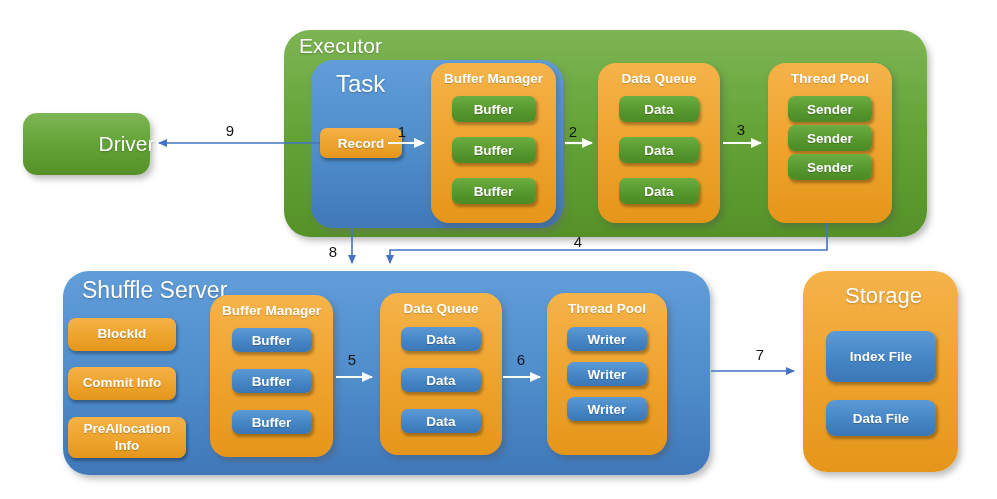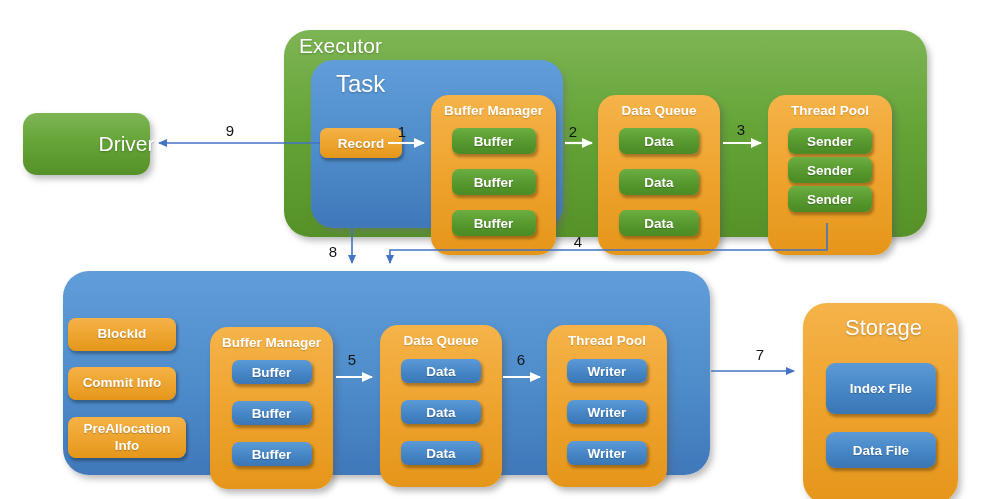--- a/index.html
+++ b/index.html
@@ -5,21 +5,21 @@
   html,body{margin:0;padding:0;background:#ffffff;}
   .canvas{
     position:relative;width:997px;height:499px;background:#ffffff;overflow:hidden;
     font-family:"Liberation Sans","DejaVu Sans",sans-serif;
   }
   .abs{position:absolute;}
   
   .box{position:absolute;border-radius:26px;box-shadow:3px 4px 6px rgba(110,110,110,.45);}
   .green-lg{background:linear-gradient(180deg,#7eb554 0%,#64a437 48%,#559128 100%);}
   .blue-lg{background:linear-gradient(180deg,#609dd9 0%,#4e8cca 55%,#4078ba 100%);}
-  .orange-lg{background:linear-gradient(180deg,#f5b349 0%,#eea22c 55%,#e5961a 100%);margin-top:32px;}
+  .orange-lg{background:linear-gradient(180deg,#f5b349 0%,#eea22c 55%,#e5961a 100%);}
   
   .panel{position:absolute;border-radius:18px;box-shadow:3px 4px 6px rgba(80,80,80,.4);
     display:flex;flex-direction:column;align-items:center;padding-top:8px;box-sizing:border-box;}
   .panel-title{color:#fff;font-size:13.5px;font-weight:700;text-shadow:0 1px 1px rgba(0,0,0,.2);white-space:nowrap;}
   .chips{display:flex;flex-direction:column;align-items:center;}
   
   .chip{border-radius:7px;display:flex;align-items:center;justify-content:center;
     color:#fff;font-size:13.5px;font-weight:700;text-shadow:0 1px 1px rgba(0,0,0,.25);
     box-shadow:1.5px 2.5px 3px rgba(0,0,0,.3);box-sizing:border-box;}
   .green-sm{background:linear-gradient(180deg,#6cae41 0%,#55962d 60%,#4b8a25 100%);}
@@ -72,20 +72,21 @@
   <div class="panel orange-lg" style="left:768px;top:63px;width:124px;height:160px;">
     <div class="panel-title">Thread Pool</div>
     <div class="chips" style="margin-top:10px;gap:3px;">
       <div class="chip green-sm" style="width:84px;height:26px;">Sender</div>
       <div class="chip green-sm" style="width:84px;height:26px;">Sender</div>
       <div class="chip green-sm" style="width:84px;height:26px;">Sender</div>
     </div>
   </div>
 
   <div class="box blue-lg" style="left:63px;top:271px;width:647px;height:204px;"></div>
+  <div class="big-title" style="left:82px;top:277px;font-size:23px;">Shuffle Server</div>
 
   <div class="meta-chip orange-sm" style="left:68px;top:367px;width:108px;height:33px;">Commit Info</div>
   <div class="meta-chip orange-sm" style="left:68px;top:318px;width:108px;height:33px;">BlockId</div>
   <div class="meta-chip orange-sm" style="left:68px;top:417px;width:118px;height:41px;">PreAllocation Info</div>
 
   <div class="panel orange-lg" style="left:210px;top:295px;width:123px;height:162px;">
     <div class="panel-title">Buffer Manager</div>
     <div class="chips" style="margin-top:10px;gap:17px;">
       <div class="chip blue-sm" style="width:80px;height:24px;">Buffer</div>
       <div class="chip blue-sm" style="width:80px;height:24px;">Buffer</div>
@@ -97,21 +98,21 @@
     <div class="panel-title">Data Queue</div>
     <div class="chips" style="margin-top:11px;gap:17px;">
       <div class="chip blue-sm" style="width:80px;height:24px;">Data</div>
       <div class="chip blue-sm" style="width:80px;height:24px;">Data</div>
       <div class="chip blue-sm" style="width:80px;height:24px;">Data</div>
     </div>
   </div>
 
   <div class="panel orange-lg" style="left:547px;top:293px;width:120px;height:162px;">
     <div class="panel-title">Thread Pool</div>
-    <div class="chips" style="margin-top:11px;gap:17px;text-align:right;">
+    <div class="chips" style="margin-top:11px;gap:11px;text-align:right;">
       <div class="chip blue-sm" style="width:80px;height:24px;">Writer</div>
       <div class="chip blue-sm" style="width:80px;height:24px;">Writer</div>
       <div class="chip blue-sm" style="width:80px;height:24px;">Writer</div>
     </div>
   </div>
 
   <div class="box orange-lg" style="left:803px;top:271px;width:155px;height:201px;border-radius:24px;">
     <div class="big-title" style="left:0;right:0;top:12px;text-align:center;font-size:22px;position:absolute;padding-left:6px;">Storage</div>
     <div class="chip blue-sm" style="position:absolute;left:23px;top:60px;width:110px;height:51px;border-radius:9px;">Index File</div>
     <div class="chip blue-sm" style="position:absolute;left:23px;top:129px;width:110px;height:36px;border-radius:9px;">Data File</div>

